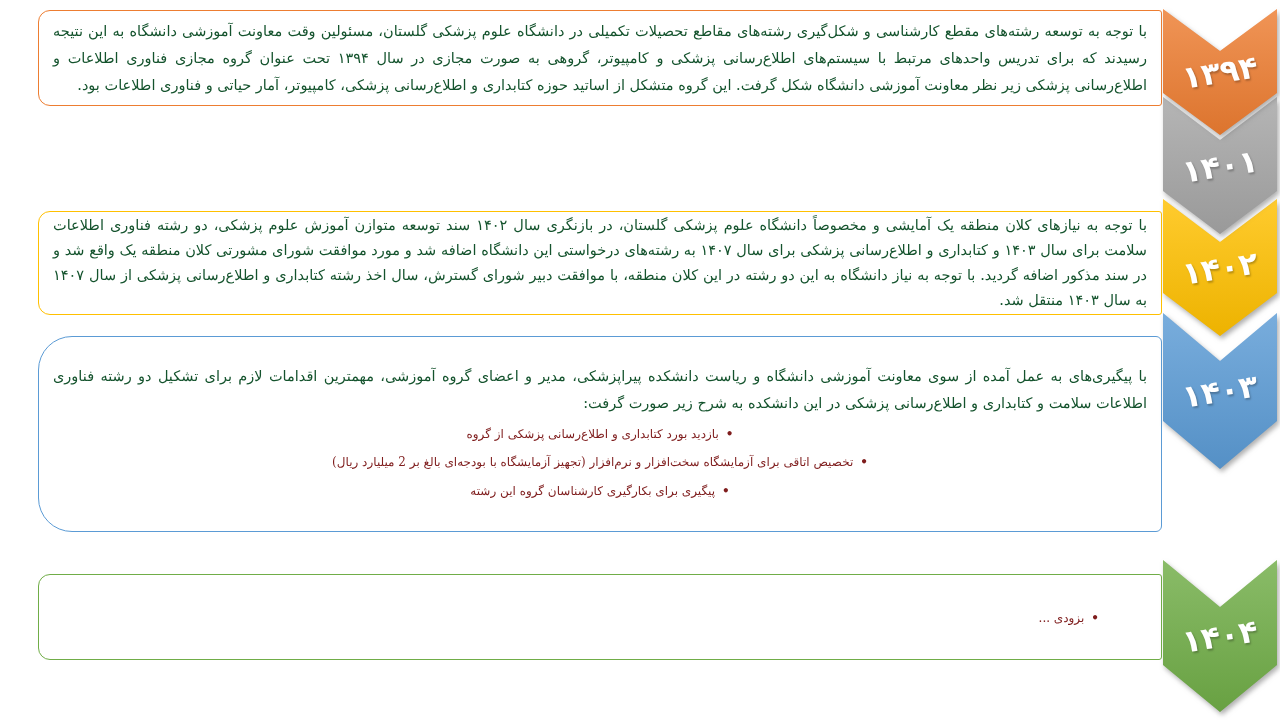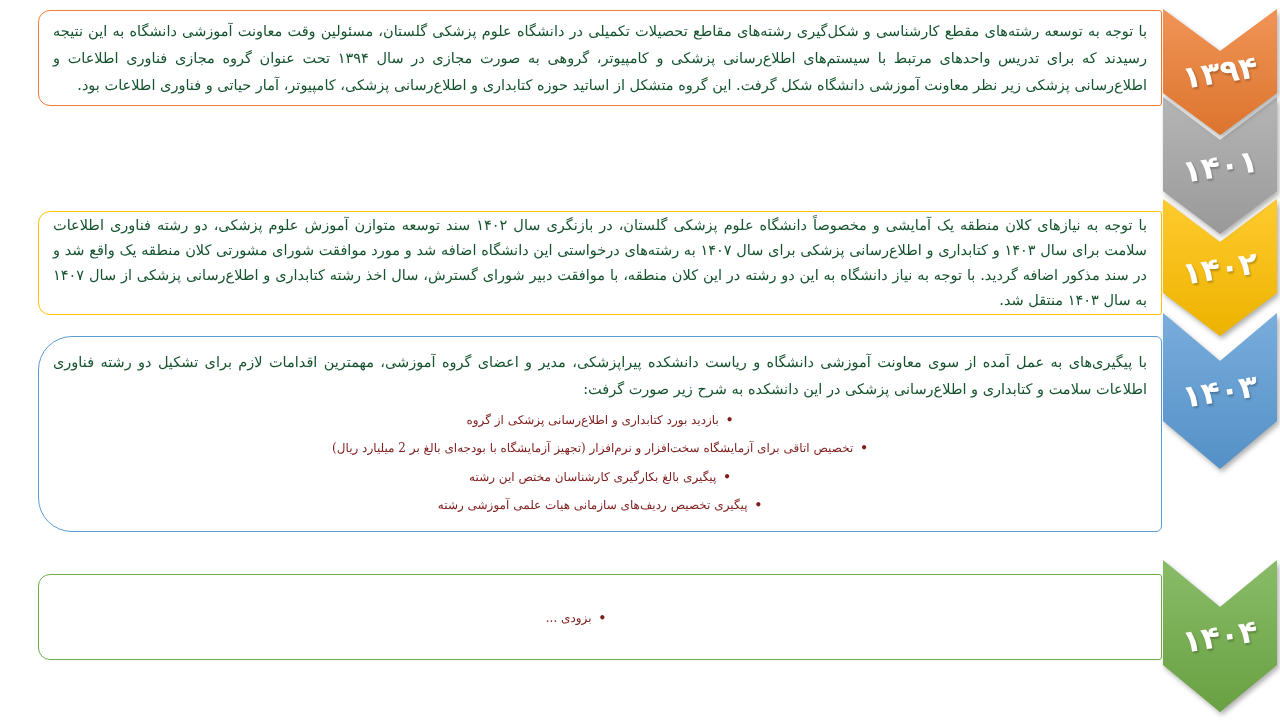--- a/index.html
+++ b/index.html
@@ -49,21 +49,21 @@
   .bullet-line {
     font-family:"DejaVu Serif", serif;
     font-size:12px;
     line-height:28.5px;
     color:#7f1d1d;
     direction:rtl;
     text-align:center;
     white-space:nowrap;
   }
   .bullet-line .b-mark { font-family:"DejaVu Sans", sans-serif; font-weight:bold; margin-left:7px; }
-  #box-1404 .bullet-line { text-align:center; padding-right:48px; }
+  #box-1404 .bullet-line { text-align:right; padding-right:48px; }
 
   
   .chev-wrap {
     position:absolute;
     left:1163px;
     width:114px;
     filter:drop-shadow(2px 3px 2.5px rgba(110,110,110,0.55));
   }
   .chev {
     position:absolute; inset:0;
@@ -103,22 +103,21 @@
 
   <div class="tbox" id="box-1402" style="border-color: rgb(255, 192, 0);">
     <div class="box-text tight">با توجه به نیازهای کلان منطقه یک آمایشی و مخصوصاً دانشگاه علوم پزشکی گلستان، در بازنگری سال ۱۴۰۲ سند توسعه متوازن آموزش علوم پزشکی، دو رشته فناوری اطلاعات سلامت برای سال ۱۴۰۳ و کتابداری و اطلاع‌رسانی پزشکی برای سال ۱۴۰۷ به رشته‌های درخواستی این دانشگاه اضافه شد و مورد موافقت شورای مشورتی کلان منطقه یک واقع شد و در سند مذکور اضافه گردید. با توجه به نیاز دانشگاه به این دو رشته در این کلان منطقه، با موافقت دبیر شورای گسترش، سال اخذ رشته کتابداری و اطلاع‌رسانی پزشکی از سال ۱۴۰۷ به سال ۱۴۰۳ منتقل شد.</div>
   </div>
 
   <div class="tbox big-radius" id="box-1403" style="border-color: rgb(91, 155, 213);">
     <div class="box-text">با پیگیری‌های به عمل آمده از سوی معاونت آموزشی دانشگاه و ریاست دانشکده پیراپزشکی، مدیر و اعضای گروه آموزشی، مهمترین اقدامات لازم برای تشکیل دو رشته فناوری اطلاعات سلامت و کتابداری و اطلاع‌رسانی پزشکی در این دانشکده به شرح زیر صورت گرفت:</div>
     <div class="bullet-list">
       <div class="bullet-line"><span class="b-mark">•</span><span>بازدید بورد کتابداری و اطلاع‌رسانی پزشکی از گروه</span></div>
       <div class="bullet-line"><span class="b-mark">•</span><span>تخصیص اتاقی برای آزمایشگاه سخت‌افزار و نرم‌افزار (تجهیز آزمایشگاه با بودجه‌ای بالغ بر 2 میلیارد ریال)</span></div>
-      <div class="bullet-line"><span class="b-mark">•</span><span>پیگیری بالغ بکارگیری کارشناسان مختص این رشته</span></div>
-      <div class="bullet-line"><span class="b-mark">•</span><span>پیگیری تخصیص ردیف‌های سازمانی هیات علمی آموزشی رشته</span></div>
+      <div class="bullet-line"><span class="b-mark">•</span><span>پیگیری برای بکارگیری کارشناسان گروه این رشته</span></div>
     </div>
   </div>
 
   <div class="tbox" id="box-1404" style="border-color: rgb(112, 173, 71);">
     <div class="bullet-list">
       <div class="bullet-line"><span class="b-mark">•</span><span>بزودی ...</span></div>
     </div>
   </div>
 
   <div class="chev-wrap" id="chev-1394" style="--n:42px;">

